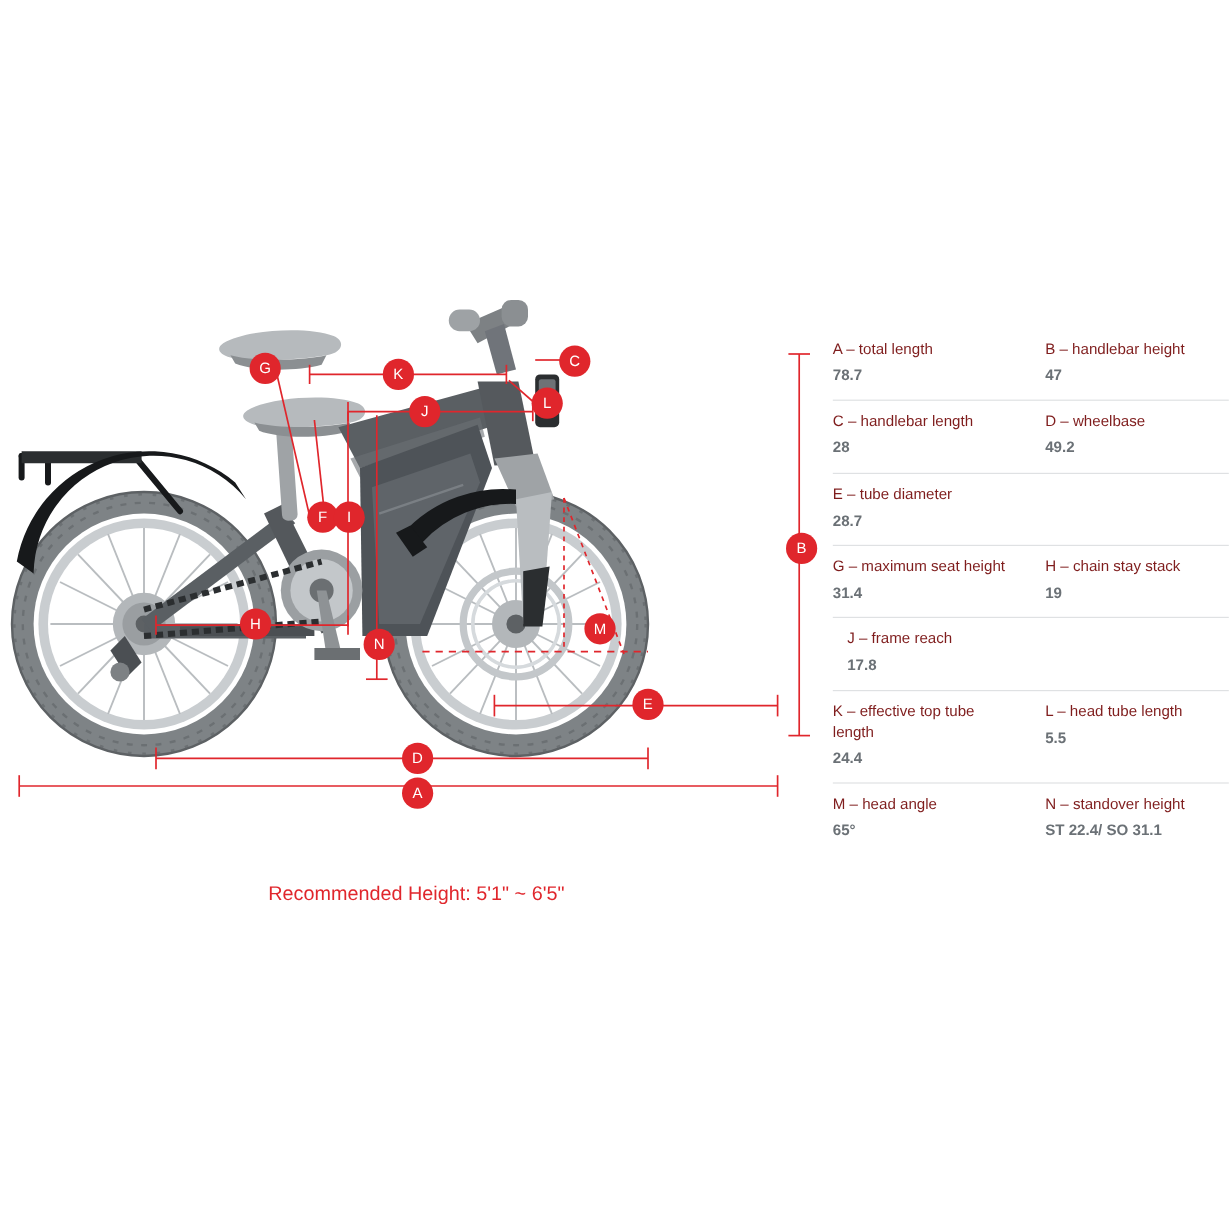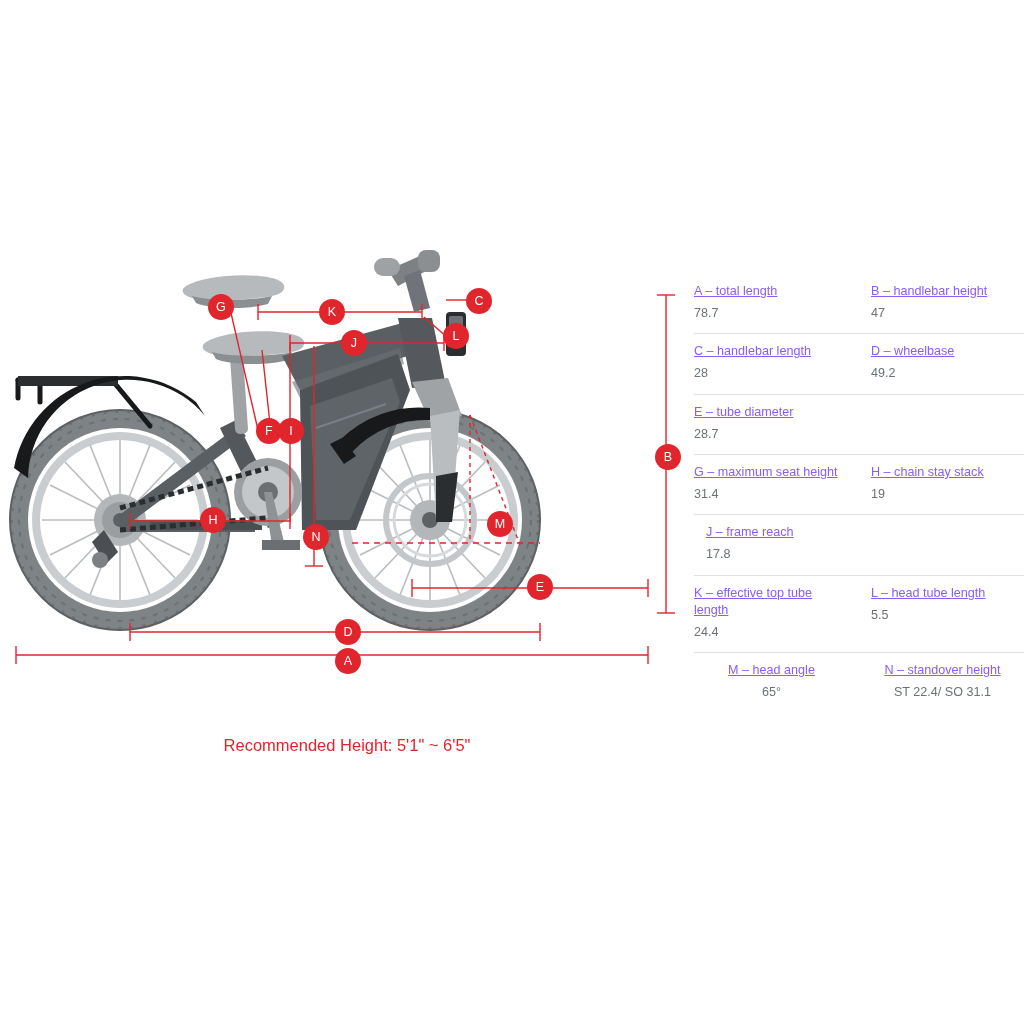--- a/index.html
+++ b/index.html
@@ -64,39 +64,39 @@
   .spec-table {
     position: absolute;
     left: 694px;
     top: 274px;
     width: 330px;
   }
   .spec-row {
     display: flex;
     border-bottom: 1px solid #dfe1e3;
   }
-  .spec-row:last-child { border-bottom: none; text-align: center; }
+  .spec-row:last-child { border-bottom: none; }
   .spec-cell {
     width: 50%;
     box-sizing: border-box;
     padding: 9px 10px 12px 0;
     min-height: 54px;
   }
   .spec-cell.right { padding-left: 12px; }
   .spec-label {
     font-size: 12.6px;
-    color: #8b5cf6;
+    color: #7f1d1d;
     line-height: 1.35;
     margin-bottom: 5px;
-    text-decoration: underline;
   }
   .spec-value {
     font-size: 12.6px;
     color: #6b7176;
     line-height: 1.3;
+    font-weight: bold;
   }
 
   
   .dims {
     position: absolute;
     left: 0; top: 0;
     width: 1024px; height: 1021px;
     pointer-events: none;
     z-index: 4;
   }

